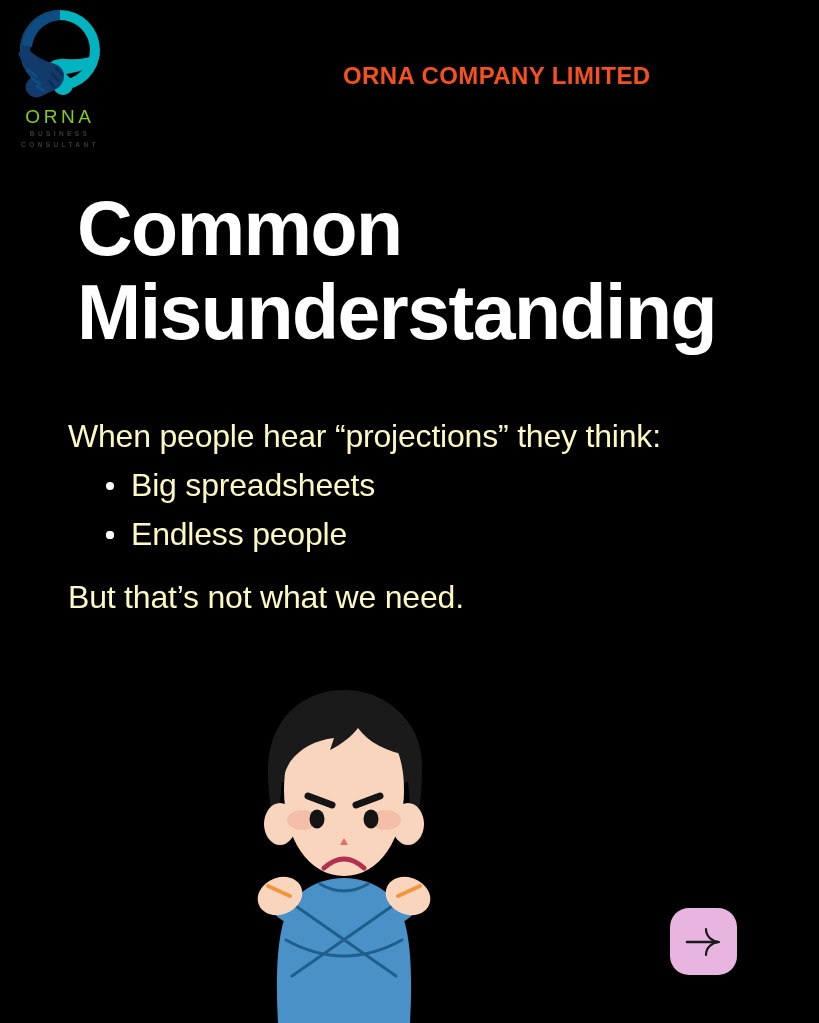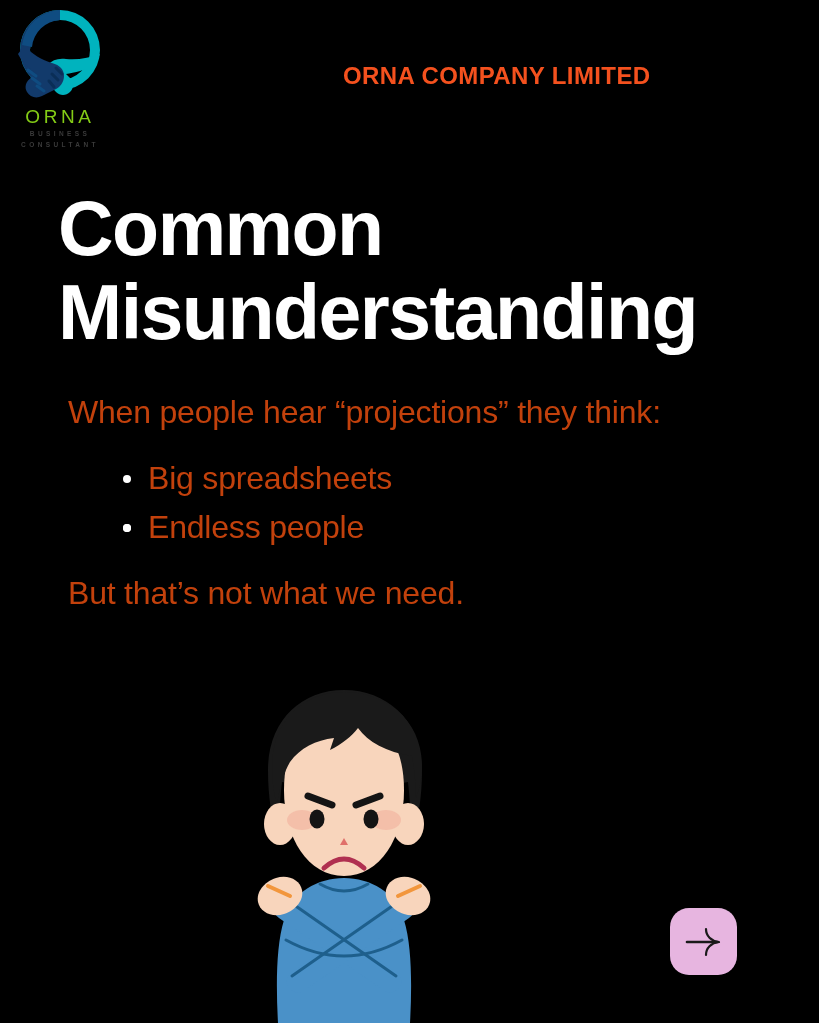--- a/index.html
+++ b/index.html
@@ -57,36 +57,36 @@
     position:absolute;
     left:58px; top:186px;
     width:740px;
     font-family:"Liberation Sans", sans-serif;
     font-size:77px;
     font-weight:700;
     line-height:84px;
     letter-spacing:-1.5px;
     color:#FFFFFF;
   }
-  .title-line { display:block; }
+  .title-line { display:block;margin-left:19px; }
 
   
   .body-copy {
     position:absolute;
-    left:68px; top:388px;
+    left:68px; top:412px;
     width:690px;
-    color:#c2410c;
+    color:#fef9c3;
     font-family:"Liberation Sans", sans-serif;
     font-size:32px;
     font-weight:400;
     line-height:49px;
     letter-spacing:-0.2px;
   }
   .lead { display:block; max-width:620px; }
-  .bullets { list-style:none; margin:17px; padding:0; }
+  .bullets { list-style:none; margin:0; padding:0; }
   .bullets li {
     position:relative;
     padding-left:63px;
     line-height:49px;
   }
   .bullets li .dot {
     position:absolute;
     left:38px; top:21px;
     width:8px; height:8px;
     border-radius:50%;

